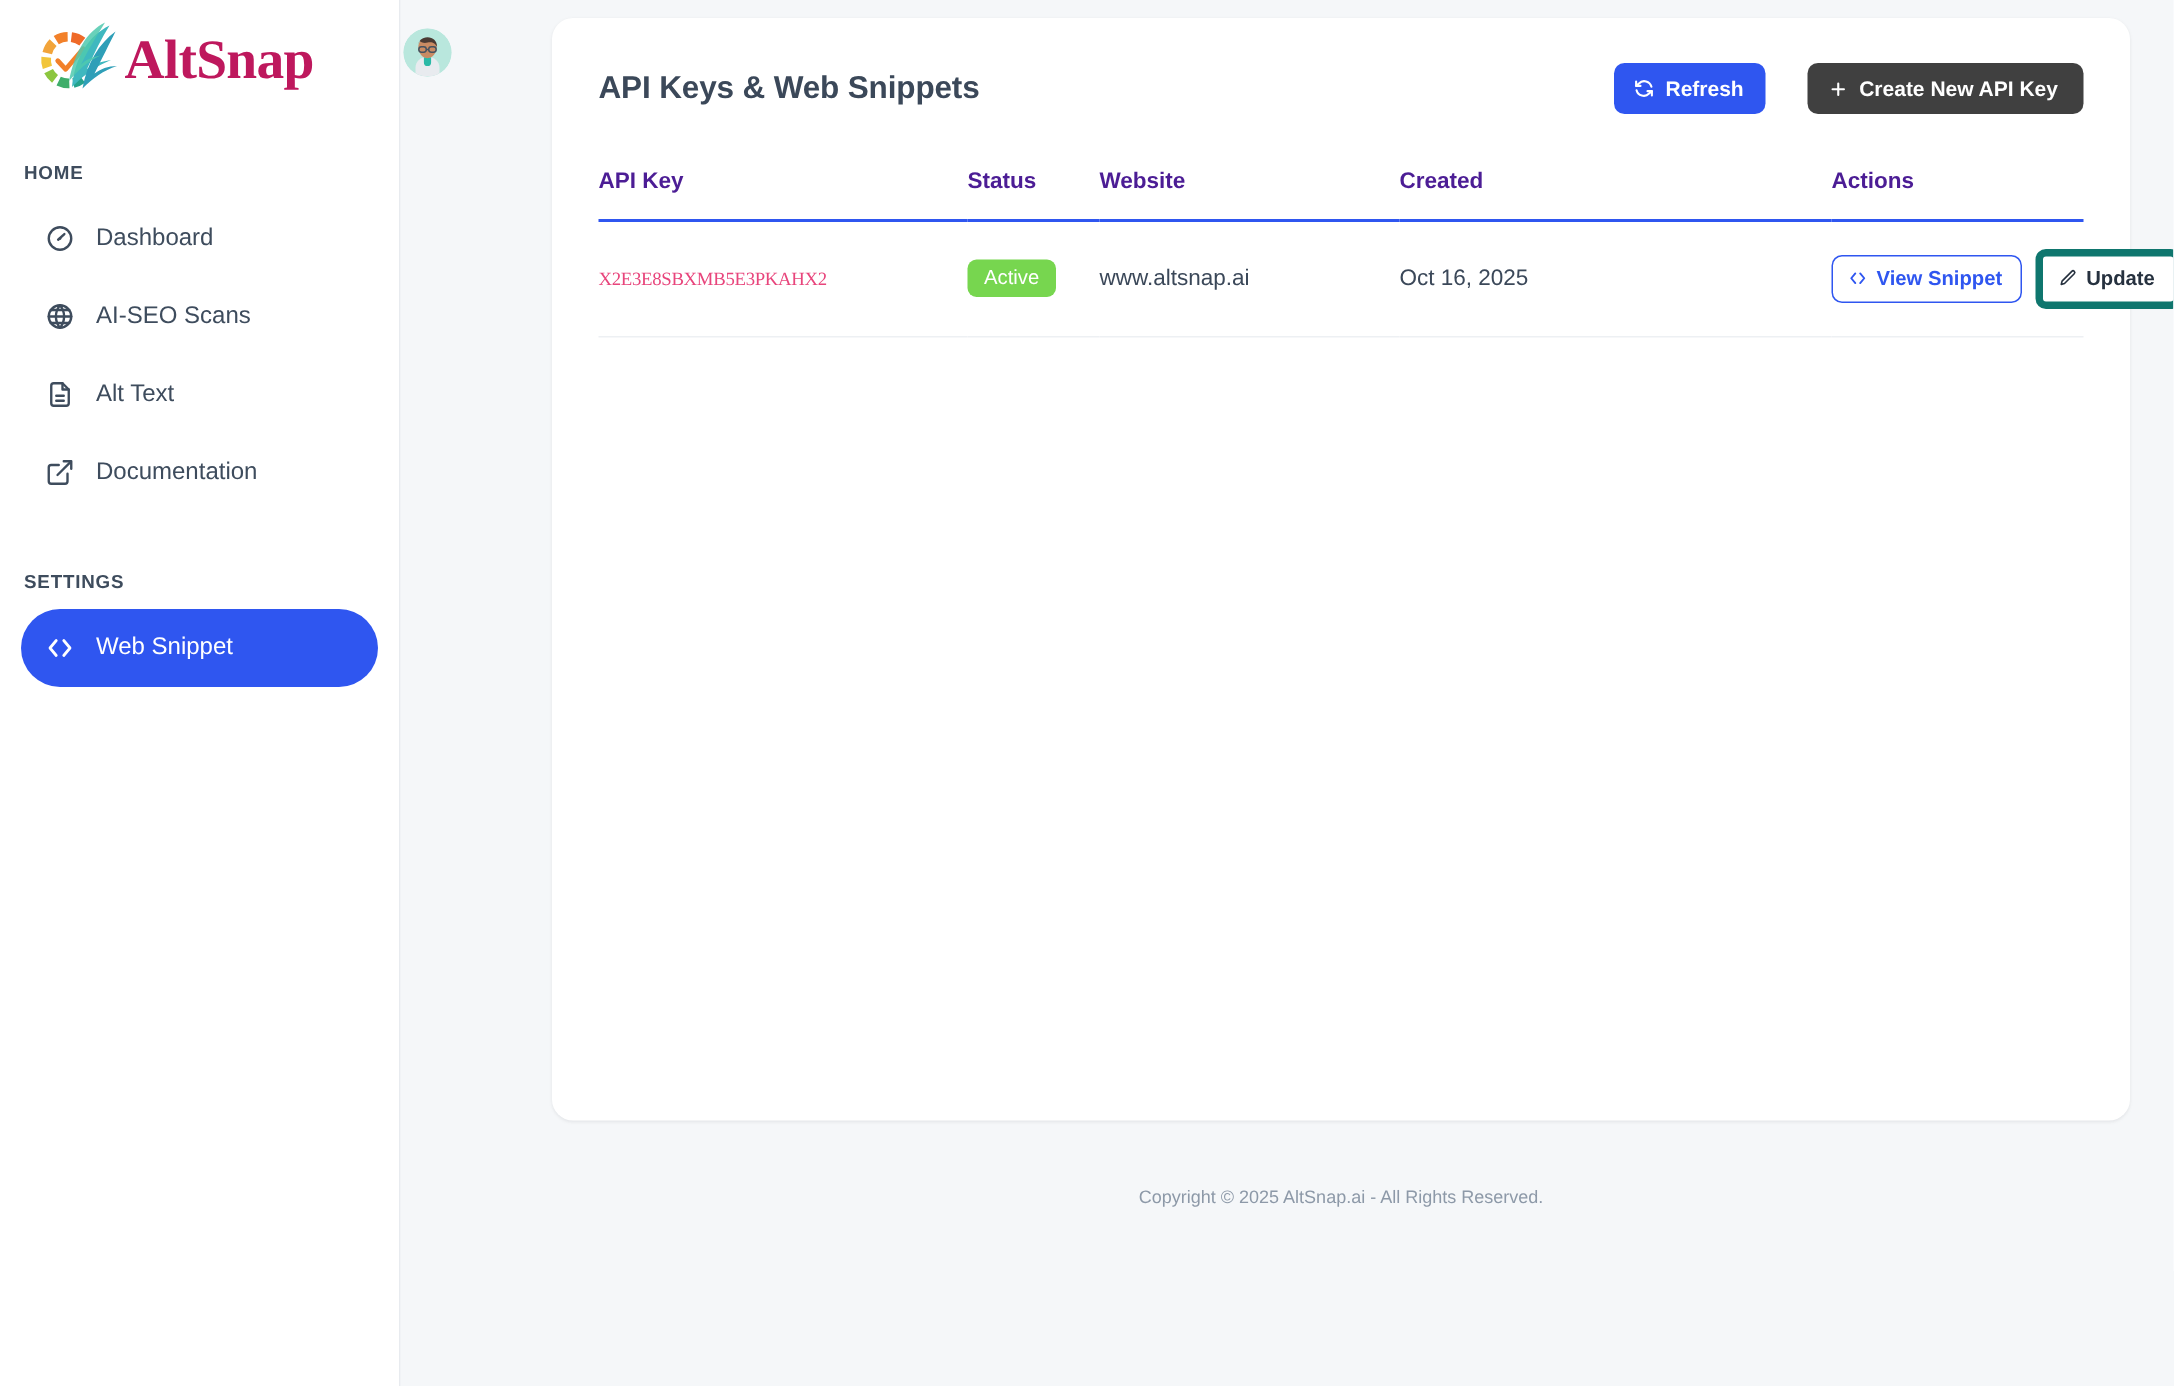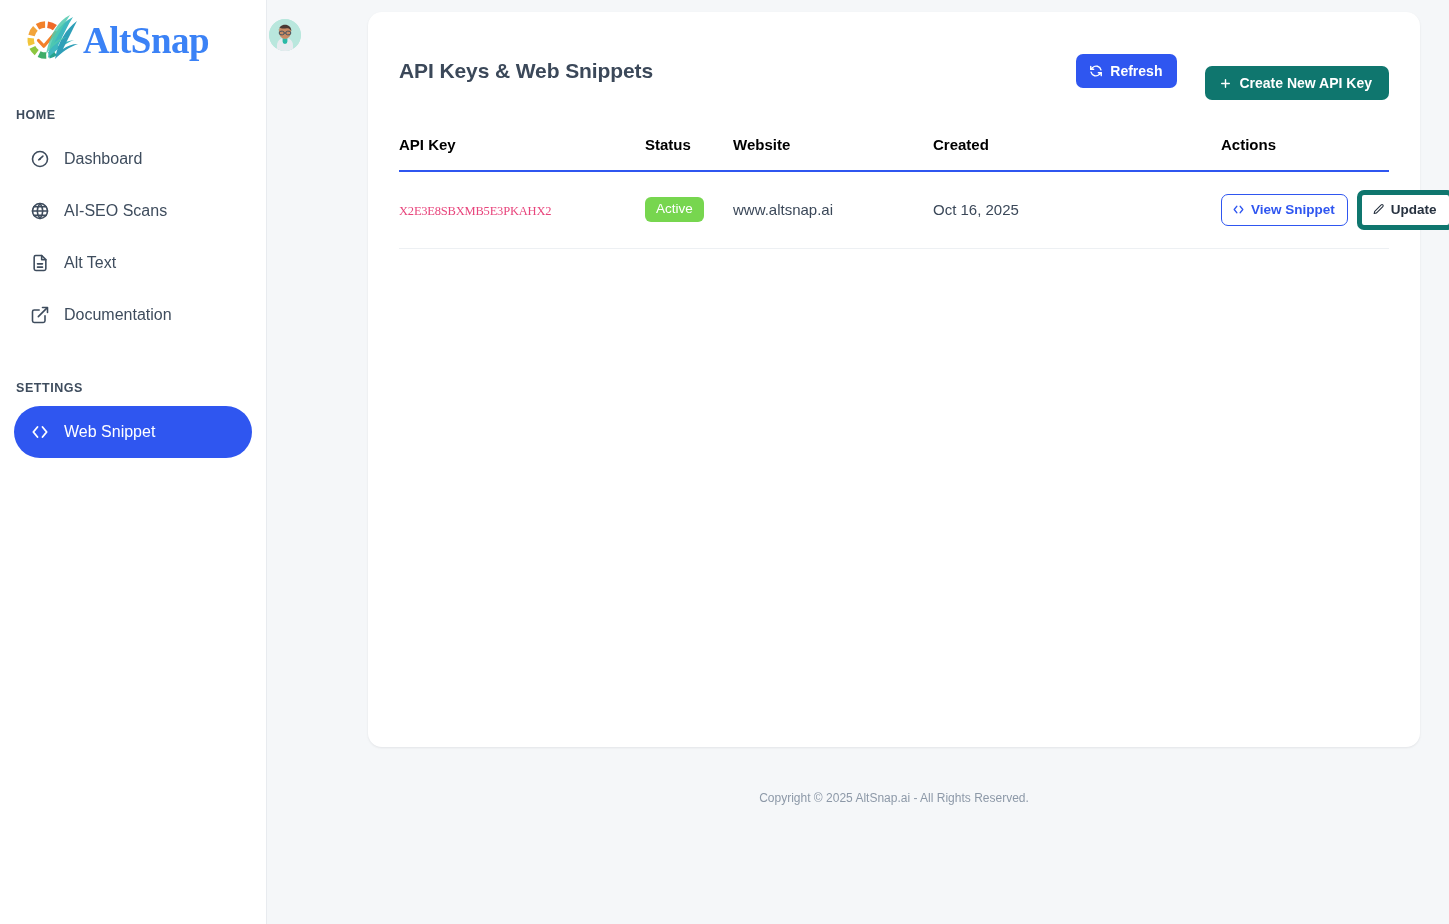--- a/index.html
+++ b/index.html
@@ -42,21 +42,21 @@
   .logo {
     display: flex;
     align-items: center;
     gap: 2px;
   }
   .logo-mark { width: 58px; height: 52px; display:block; }
   .logo-text {
     font-family: "Liberation Serif", serif;
     font-size: 37px;
     font-weight: 700;
-    color: #3b82f6;
+    color: #be185d;
     letter-spacing: -0.5px;
     line-height: 1;
     margin-left: -3px;
   }
 
   .nav-section-label {
     font-size: 12.5px;
     font-weight: 700;
     letter-spacing: 0.55px;
     color: #3e4c5d;
@@ -165,36 +165,35 @@
   }
 
   .btn-refresh {
     background: #2f56f0;
     color: #ffffff;
     font-size: 14px;
     font-weight: 700;
     padding: 9px 15px 9px 13px;
   }
   .btn-create {
-    background: #0f766e;
+    background: #404040;
     color: #ffffff;
     font-size: 14px;
     font-weight: 700;
     padding: 9px 17px 9px 14px;
-    margin-top: 24px;
   }
   .btn svg { display:block; }
 
   
   .tbl { width: 100%; border-collapse: collapse; table-layout: fixed; }
   .tbl th {
     text-align: left;
     font-size: 15px;
     font-weight: 700;
-    color: #000000;
+    color: #4c1d95;
     padding: 0 0 17px 0;
   }
   .tbl thead tr { border-bottom: 2.5px solid #2f56f0; }
 
   .tbl td {
     padding: 18px 0 18px 0;
     font-size: 15px;
     color: #3b4859;
     vertical-align: middle;
     border-bottom: 1px solid #edf0f3;

